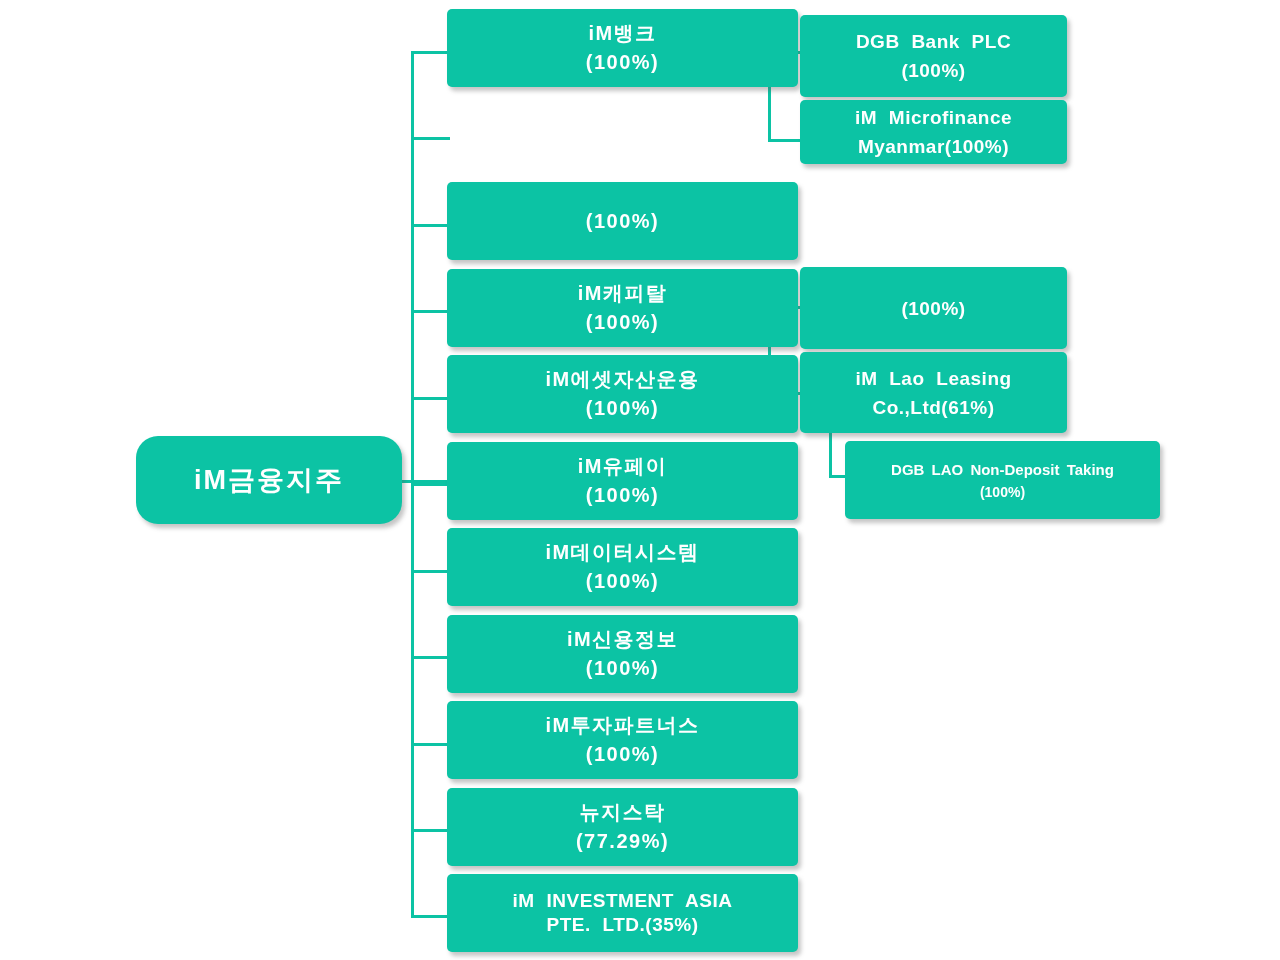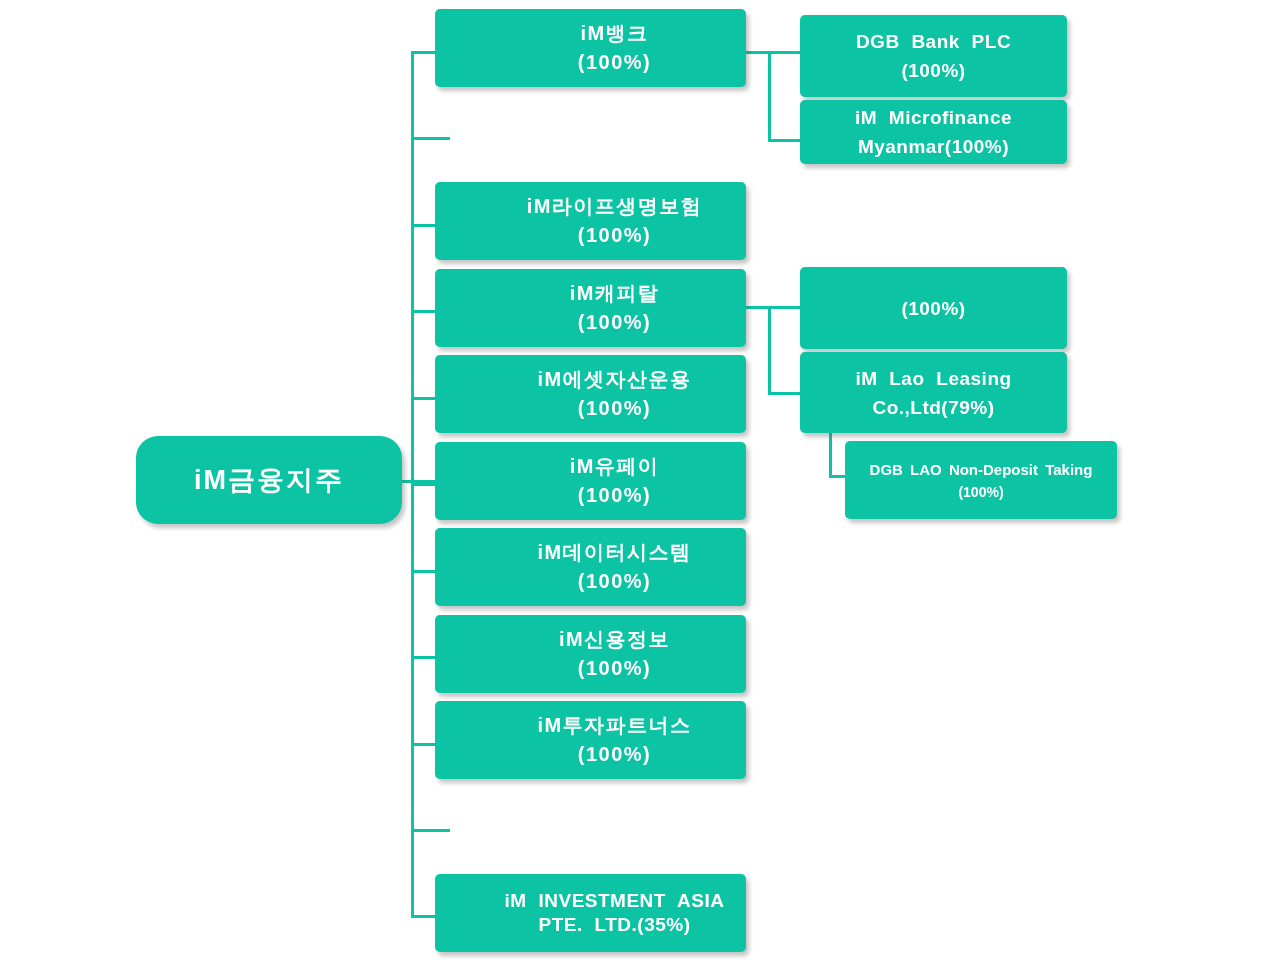--- a/index.html
+++ b/index.html
@@ -13,25 +13,25 @@
     position:absolute; background:var(--accent); color:var(--txt);
     display:flex; flex-direction:column; justify-content:center; align-items:center;
     text-align:center; font-weight:bold; border-radius:5px;
     box-shadow:3px 4px 4px rgba(90,90,90,.35);
   }
   .node span { display:block; }
   .root {
     left:136px; top:436px; width:266px; height:88px; border-radius:22px;
     font-size:27px; letter-spacing:2px;
   }
-  .mid  { left:435px; width:263px; height:78px; font-size:20px;
-          letter-spacing:1.5px; line-height:29px;padding-left:48px; }
+  .mid  { left:447px; width:351px; height:78px; font-size:20px;
+          letter-spacing:1.5px; line-height:29px; }
   .rgt  { left:800px; width:267px; font-size:19px; letter-spacing:.5px;
           word-spacing:6px; line-height:29px; }
-  .tiny { left:845px; top:441px; width:272px; height:78px; font-size:15px;
+  .tiny { left:845px; top:441px; width:315px; height:78px; font-size:15px;
           word-spacing:3px; line-height:25px; letter-spacing:0; }
   .tiny .l3 { font-size:14px; line-height:21px; }
   .two-en { font-size:19px; letter-spacing:.5px; word-spacing:6px; line-height:24px; }
   .line { position:absolute; background:var(--accent); }
 
   
   #n-s0{top:9px}    #n-s1{top:95.5px}  #n-s2{top:182px}   #n-s3{top:268.5px}
   #n-s4{top:355px}  #n-s5{top:441.5px} #n-s6{top:528px}   #n-s7{top:614.5px}
   #n-s8{top:701px}  #n-s9{top:787.5px} #n-s10{top:874px}
 
@@ -88,21 +88,20 @@
 
   <div class="node root">
     <span>iM금융지주</span>
   </div>
 
   <div class="node mid" id="n-s0">
     <span>iM뱅크</span>
     <span>(100%)</span>
   </div>
   <div class="node mid" id="n-s2">
-    <span>iM라이프생명보험</span>
     <span>(100%)</span>
   </div>
   <div class="node mid" id="n-s3">
     <span>iM캐피탈</span>
     <span>(100%)</span>
   </div>
   <div class="node mid" id="n-s4">
     <span>iM에셋자산운용</span>
     <span>(100%)</span>
   </div>
@@ -115,39 +114,43 @@
     <span>(100%)</span>
   </div>
   <div class="node mid" id="n-s7">
     <span>iM신용정보</span>
     <span>(100%)</span>
   </div>
   <div class="node mid" id="n-s8">
     <span>iM투자파트너스</span>
     <span>(100%)</span>
   </div>
+  <div class="node mid" id="n-s9">
+    <span>뉴지스탁</span>
+    <span>(77.29%)</span>
+  </div>
   <div class="node mid two-en" id="n-s10">
     <span>iM INVESTMENT ASIA</span>
     <span>PTE. LTD.(35%)</span>
   </div>
 
   <div class="node rgt" id="n-r0">
     <span>DGB Bank PLC</span>
     <span>(100%)</span>
   </div>
   <div class="node rgt" id="n-r1">
     <span>iM Microfinance</span>
     <span>Myanmar(100%)</span>
   </div>
   <div class="node rgt" id="n-r2">
     <span>(100%)</span>
   </div>
   <div class="node rgt" id="n-r3">
     <span>iM Lao Leasing</span>
-    <span>Co.,Ltd(79%)</span>
+    <span>Co.,Ltd(61%)</span>
   </div>
 
   <div class="node tiny">
     <span>DGB LAO Non-Deposit Taking</span>
     <span class="l3">(100%)</span>
   </div>
 
 </div>
 
 </body></html>

